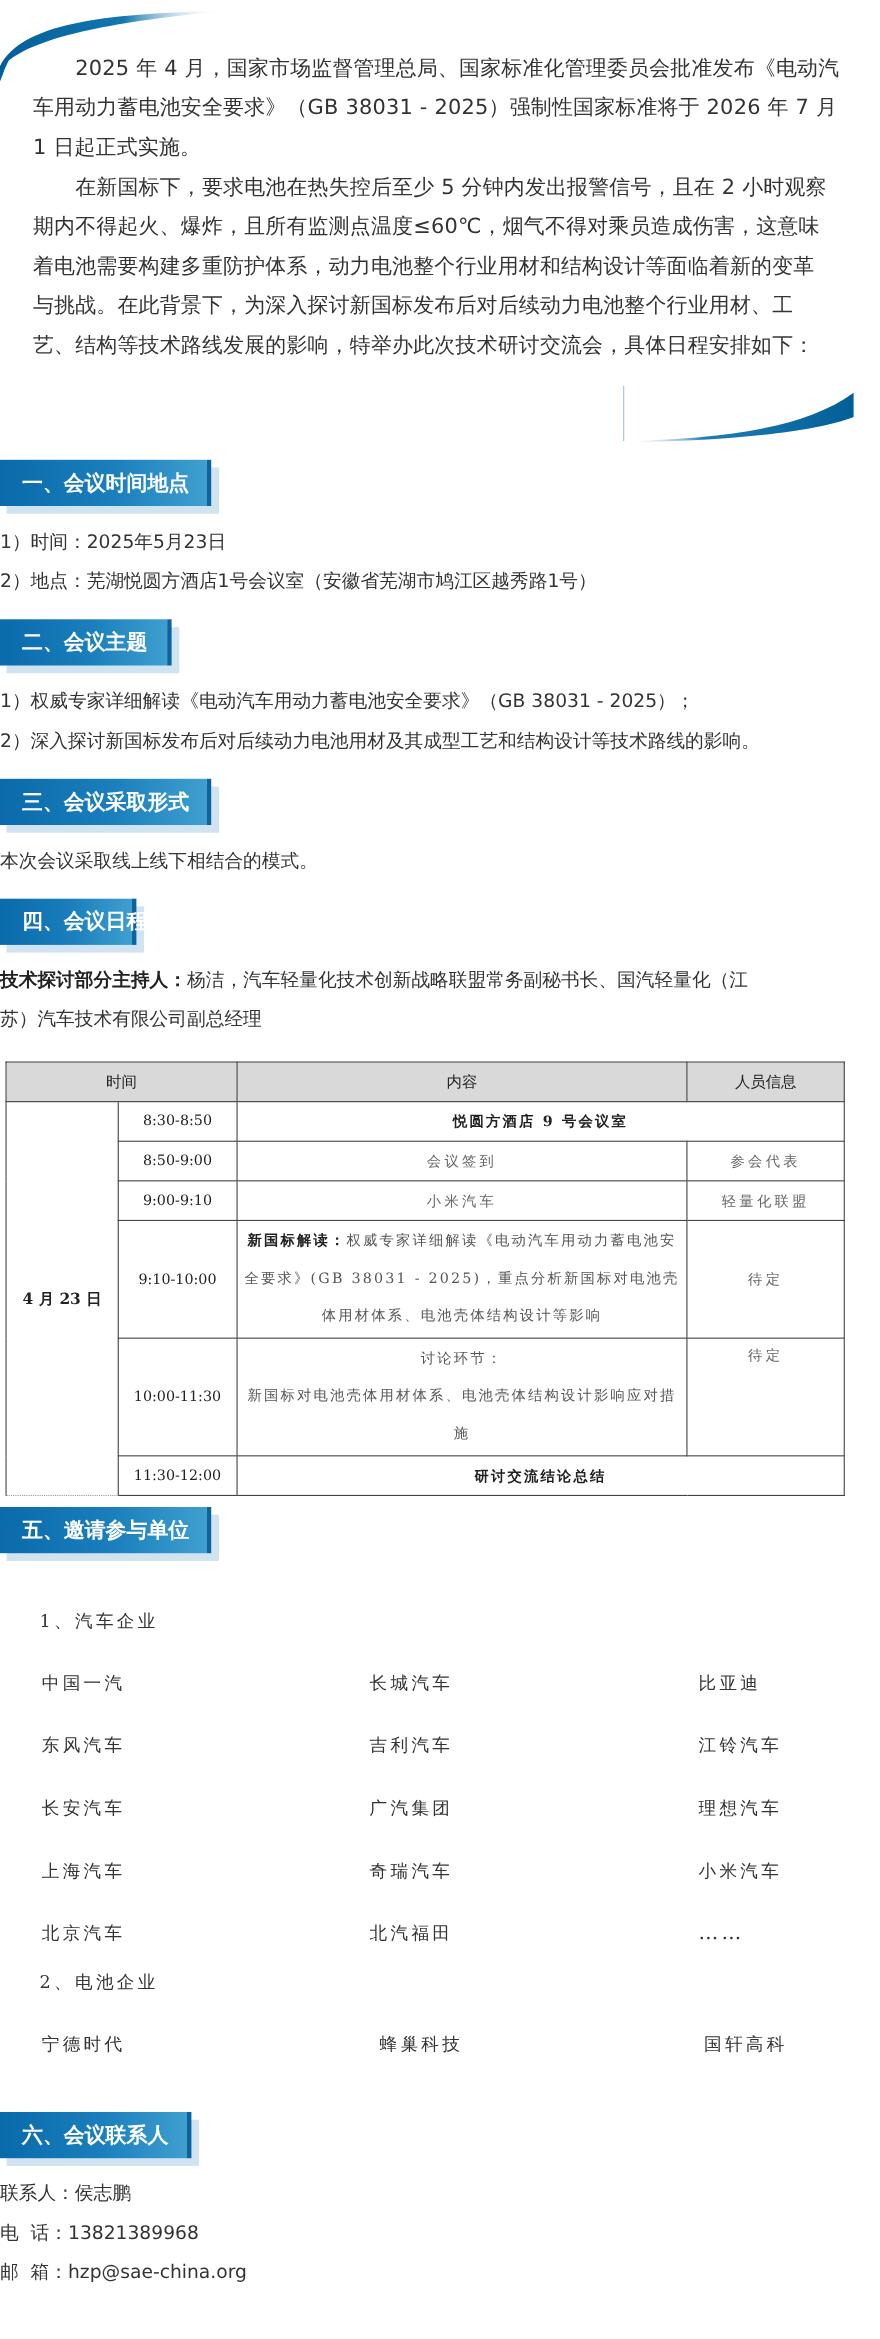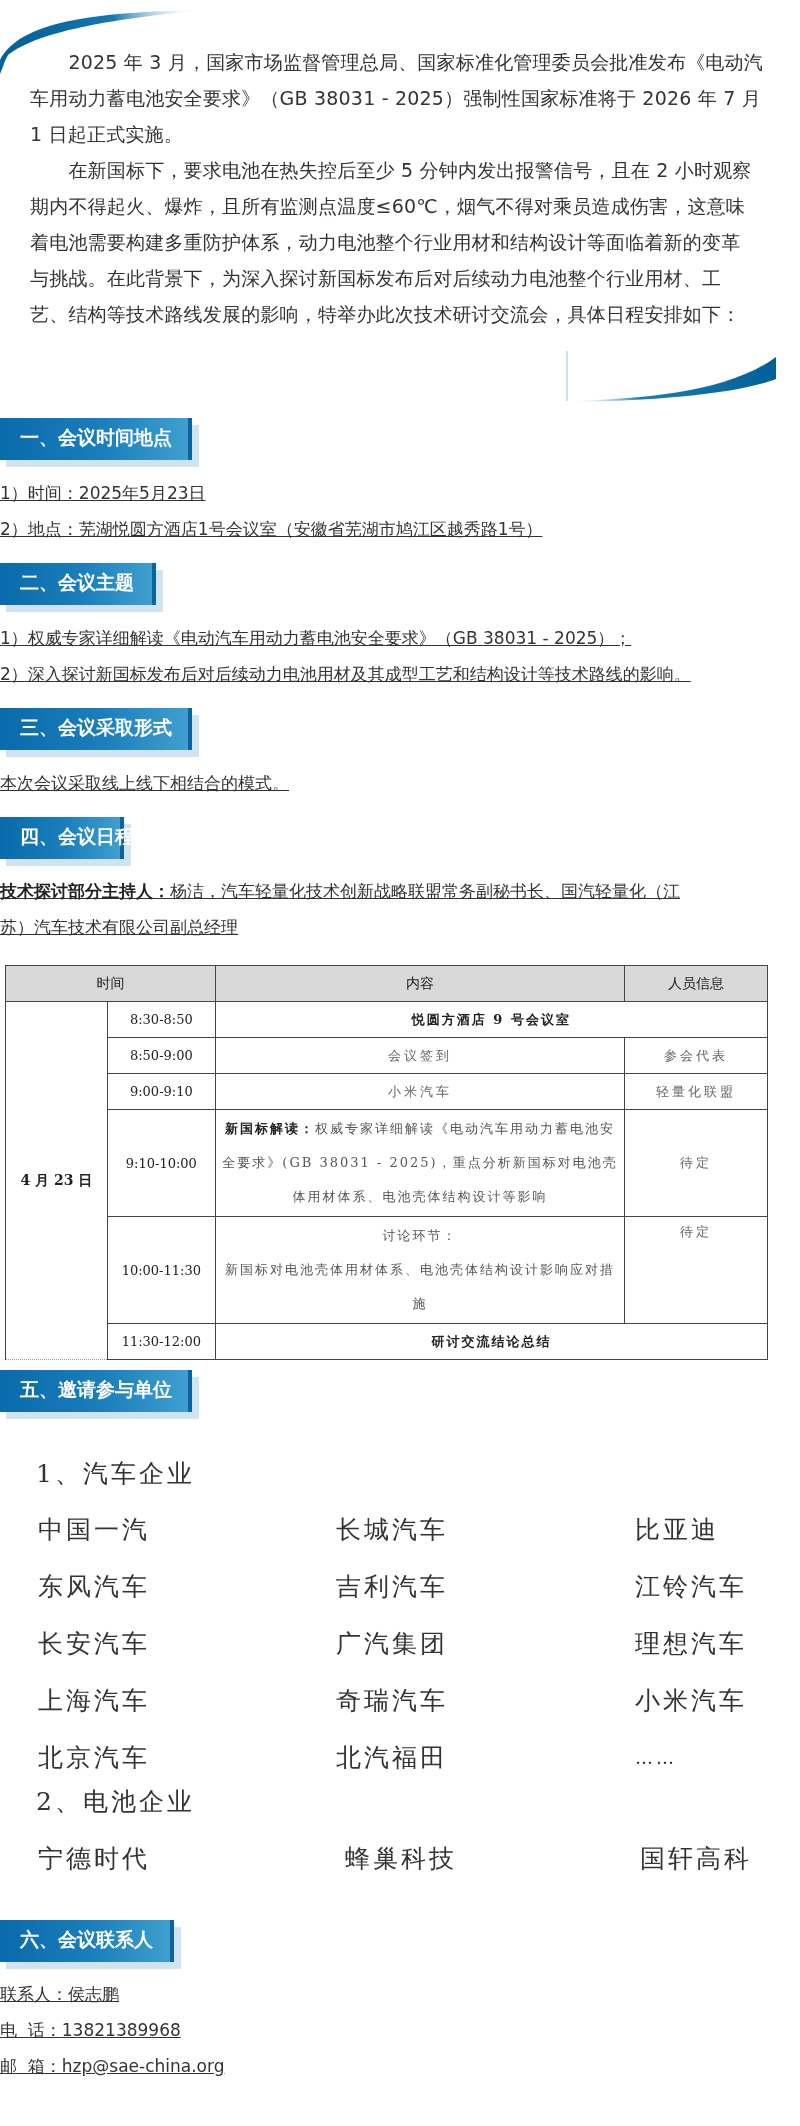--- a/index.html
+++ b/index.html
@@ -1,56 +1,56 @@
 <!DOCTYPE html>
 <html><head>
 <meta charset="utf-8">
 <style>
   html, body { margin: 0; padding: 0; background: #ffffff; }
   body { width: 800px; height: 2126px; position: relative; overflow: hidden;
          font-family: "DejaVu Sans", "Liberation Sans", sans-serif; color: #333333; }
   .abs { position: absolute; }
   .para-line { position: absolute; left: 30px; right: 30px; font-size: 19px; line-height: 36px;
                white-space: nowrap; color: #333; letter-spacing: 0.2px; }
-  .section-head { position: absolute; left: 0; height: 42px; font-family: Liberation Mono, monospace; }
+  .section-head { position: absolute; left: 0; height: 42px; }
   .section-head .shadow { position: absolute; left: 6px; top: 7px; right: -7px; bottom: -7px; background: #cfe3f1; }
   .section-head .box { position: absolute; left: 0; top: 0; right: 0; bottom: 0;
         background: linear-gradient(90deg, #0a6aab 0%, #1a7fbc 55%, #3f9fcf 100%);
         border-right: 4px solid #0d62a0; }
   .section-head .label { position: absolute; left: 20px; top: 0; line-height: 42px; color: #ffffff;
         font-weight: bold; font-size: 19px; white-space: nowrap; }
-  .body-line { position: absolute; left: 0; font-size: 17px; line-height: 28px; white-space: nowrap; color: #333; text-decoration: underline; }
+  .body-line { position: absolute; left: 0; font-size: 17px; line-height: 28px; white-space: nowrap; color: #333; }
   .body-line b { color: #222; }
   table.sched { position: absolute; left: 5px; top: 965px; width: 763px; border-collapse: collapse;
         font-family: "DejaVu Serif", "Liberation Serif", serif; font-size: 13px; color: #222; border-radius: 31px; }
   table.sched td, table.sched th { border: 1px solid #444; text-align: center; padding: 0 6px; }
   table.sched th { background: #d9d9d9; font-weight: normal; height: 35px; font-size: 14px; }
   table.sched td.date { border-left: 1px solid #444; border-bottom: 1px dotted #999; font-weight: bold; font-size: 14px; }
   table.sched td.content-left { text-align: center; line-height: 34px; color: #555; padding: 2px 4px; letter-spacing: 2px; }
   table.sched td.gray { color: #666; letter-spacing: 3px; }
   table.sched td.bold { font-weight: bold; letter-spacing: 2px; color: #222; }
   .serif-big { position: absolute; font-family: "DejaVu Serif", "Liberation Serif", serif;
-        font-size: 25px; line-height: 32px; color: #333; white-space: nowrap; letter-spacing: 3px; }
+        font-size: 16px; line-height: 32px; color: #333; white-space: nowrap; letter-spacing: 3px; }
 </style>
 </head>
 <body>
 
 <svg class="abs" style="left:0;top:0" width="260" height="110" viewBox="0 0 260 110">
   <defs>
     <linearGradient id="sw1" x1="0" y1="0" x2="1" y2="0">
       <stop offset="0" stop-color="#005f96"></stop>
       <stop offset="0.55" stop-color="#1477b0"></stop>
       <stop offset="1" stop-color="#ffffff" stop-opacity="0"></stop>
     </linearGradient>
   </defs>
   <path d="M0,60 C20,22 90,12 205,10 C120,18 40,30 8,55 C4,62 2,70 0,74 Z" fill="url(#sw1)"></path>
 </svg>
 
 <div>
-  <div class="para-line" style="top:44px">　　2025 年 3 月，国家市场监督管理总局、国家标准化管理委员会批准发布《电动汽</div>
+  <div class="para-line" style="top:44px">　　2025 年 4 月，国家市场监督管理总局、国家标准化管理委员会批准发布《电动汽</div>
   <div class="para-line" style="top:80px">车用动力蓄电池安全要求》（GB 38031 - 2025）强制性国家标准将于 2026 年 7 月</div>
   <div class="para-line" style="top:116px">1 日起正式实施。</div>
   <div class="para-line" style="top:152px">　　在新国标下，要求电池在热失控后至少 5 分钟内发出报警信号，且在 2 小时观察</div>
   <div class="para-line" style="top:188px">期内不得起火、爆炸，且所有监测点温度≤60℃，烟气不得对乘员造成伤害，这意味</div>
   <div class="para-line" style="top:224px">着电池需要构建多重防护体系，动力电池整个行业用材和结构设计等面临着新的变革</div>
   <div class="para-line" style="top:260px">与挑战。在此背景下，为深入探讨新国标发布后对后续动力电池整个行业用材、工</div>
   <div class="para-line" style="top:296px">艺、结构等技术路线发展的影响，特举办此次技术研讨交流会，具体日程安排如下：</div>
 </div>
 
 <svg class="abs" style="left:560px;top:345px" width="220" height="65" viewBox="0 0 220 65">

